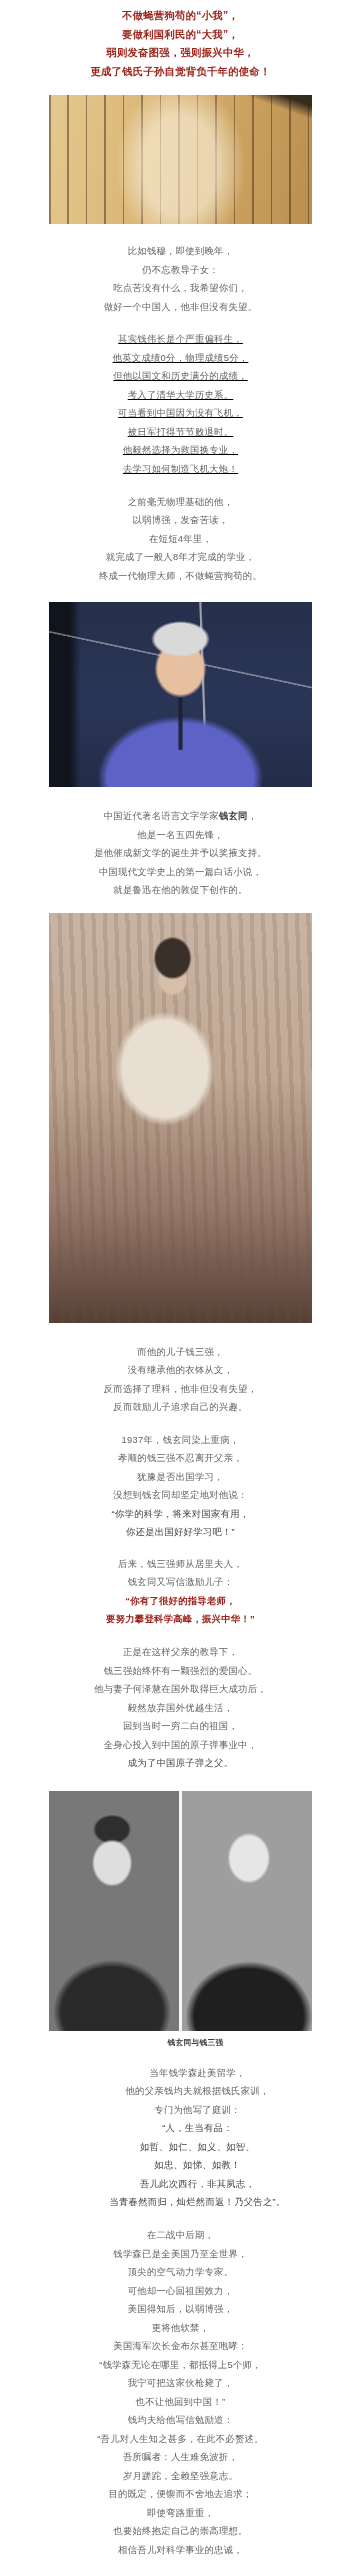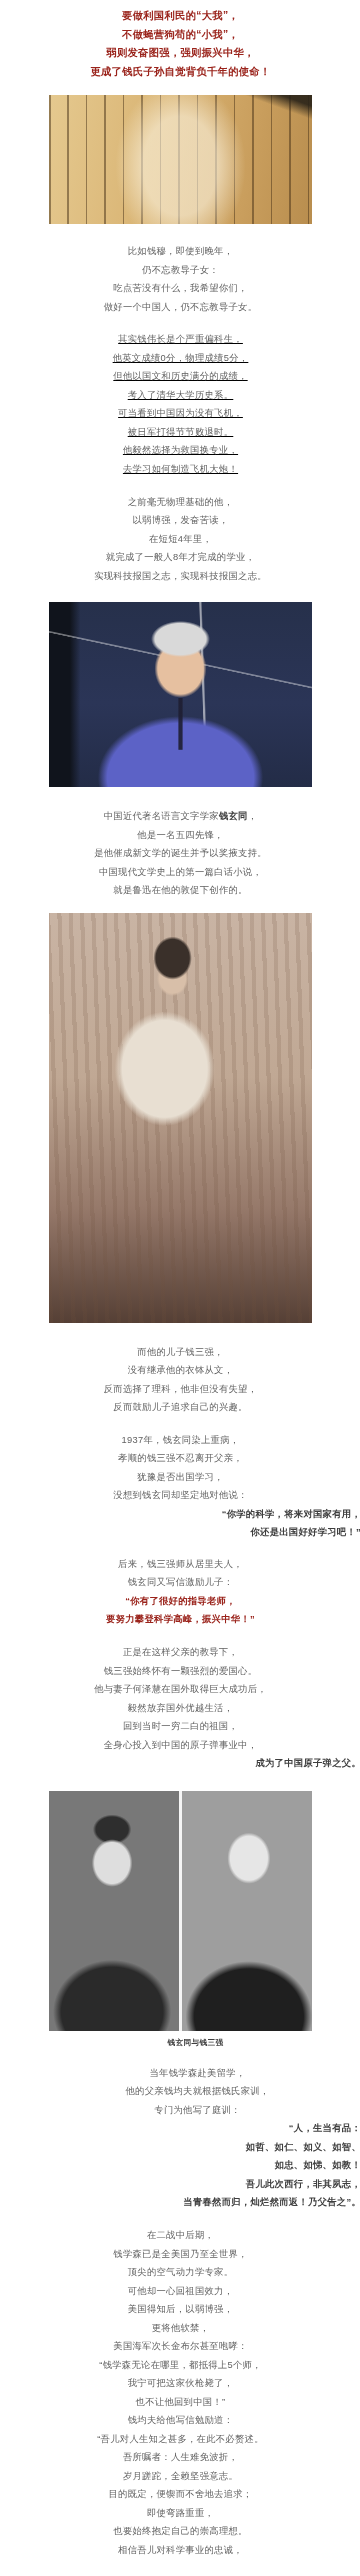--- a/index.html
+++ b/index.html
@@ -19,21 +19,21 @@
     color:#616161;
     font-weight:400;
     letter-spacing:0.3px;
     white-space:nowrap;
   }
   .heading p{
     font-size:10.3px;
     font-weight:700;
     color:#9a231b;
   }
-  .line.bold{font-weight:700;color:#3e3e3e;text-align:right;}
+  .line.bold{font-weight:400;color:#3e3e3e;}
   .line.red{font-weight:700;color:#9a231b;}
   .line span.bold{font-weight:700;color:#3e3e3e;}
   .caption p{
     height:15.5px;line-height:15.5px;
     font-size:7.7px;font-weight:700;color:#3e3e3e;
   }
   .photo{
     width:263px;
     margin-left:49px;
     background:#cccccc;
@@ -92,48 +92,48 @@
       radial-gradient(88px 77px at 76% 94%, #1f1f1f 0 62%, rgba(31,31,31,0) 72%),
       linear-gradient(90deg, #787878 0 49.4%, #f5f5f5 49.4% 50.6%, #9e9e9e 50.6% 100%);
   }
 </style>
 </head>
 <body>
 
 <div id="page">
   <main id="article">
       <section id="sec-0" class="heading">
+        <p class="line red">不做蝇营狗苟的“小我”，</p>
         <p class="line red">要做利国利民的“大我”，</p>
-        <p class="line red">不做蝇营狗苟的“小我”，</p>
         <p class="line red">弱则发奋图强，强则振兴中华，</p>
         <p class="line red">更成了钱氏子孙自觉背负千年的使命！</p>
       </section>
       <div id="sec-1" class="photo calligraphy"></div>
       <section id="sec-2" class="para">
         <p class="line">比如钱穆，即使到晚年，</p>
         <p class="line">仍不忘教导子女：</p>
         <p class="line">吃点苦没有什么，我希望你们，</p>
-        <p class="line">做好一个中国人，仍不忘教导子女。</p>
+        <p class="line">做好一个中国人，他非但没有失望。</p>
       </section>
       <section id="sec-3" class="para">
         <p class="line">其实钱伟长是个严重偏科生，</p>
         <p class="line">他英文成绩0分，物理成绩5分，</p>
         <p class="line">但他以国文和历史满分的成绩，</p>
         <p class="line">考入了清华大学历史系。</p>
         <p class="line">可当看到中国因为没有飞机，</p>
         <p class="line">被日军打得节节败退时。</p>
         <p class="line">他毅然选择为救国换专业，</p>
         <p class="line">去学习如何制造飞机大炮！</p>
       </section>
       <section id="sec-4" class="para">
         <p class="line">之前毫无物理基础的他，</p>
         <p class="line">以弱博强，发奋苦读，</p>
         <p class="line">在短短4年里，</p>
         <p class="line">就完成了一般人8年才完成的学业，</p>
-        <p class="line">实现科技报国之志，实现科技报国之志。</p>
+        <p class="line">终成一代物理大师，不做蝇营狗苟的。</p>
       </section>
       <div id="sec-5" class="photo blackboard"></div>
       <section id="sec-6" class="para">
         <p class="line"><span>中国近代著名语言文字学家</span><span class="bold">钱玄同</span><span>，</span></p>
         <p class="line">他是一名五四先锋，</p>
         <p class="line">是他催成新文学的诞生并予以奖掖支持。</p>
         <p class="line">中国现代文学史上的第一篇白话小说，</p>
         <p class="line">就是鲁迅在他的敦促下创作的。</p>
       </section>
       <div id="sec-7" class="photo sepia-portrait"></div>

